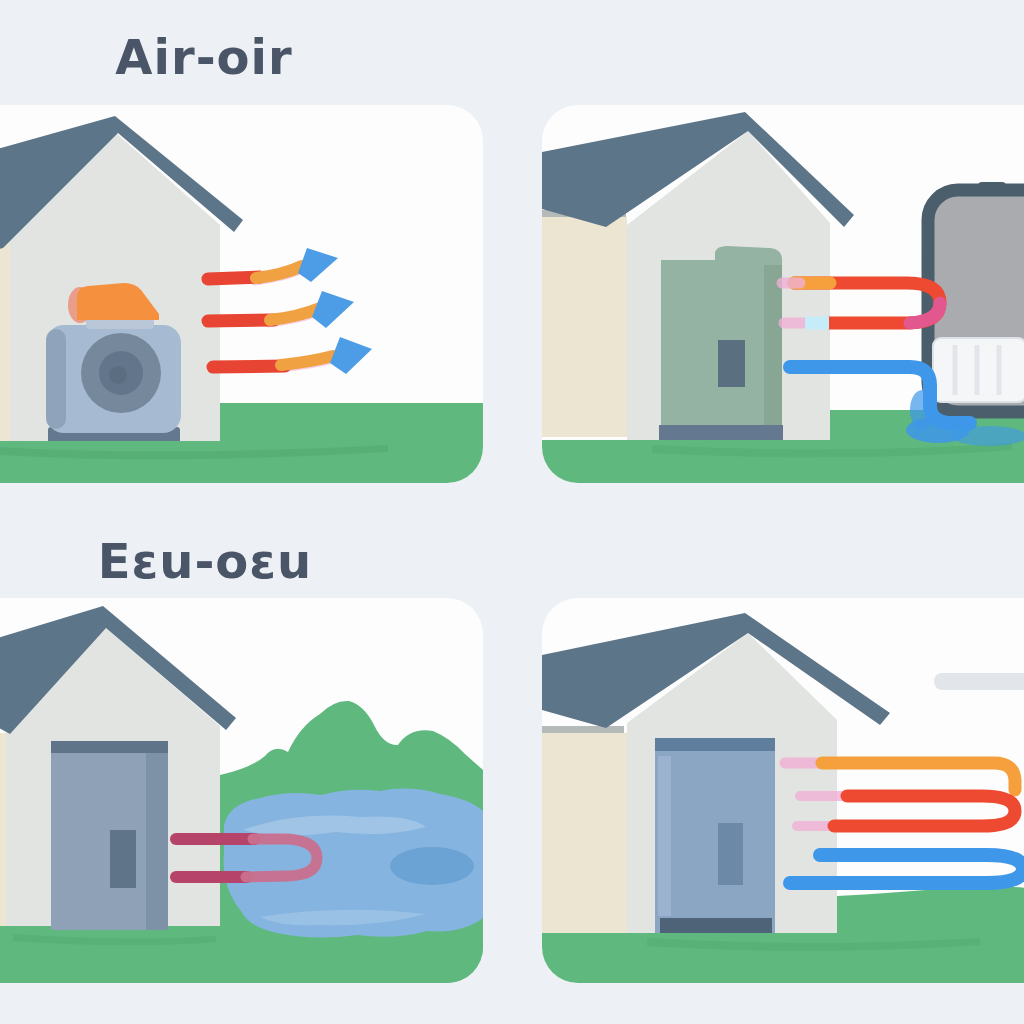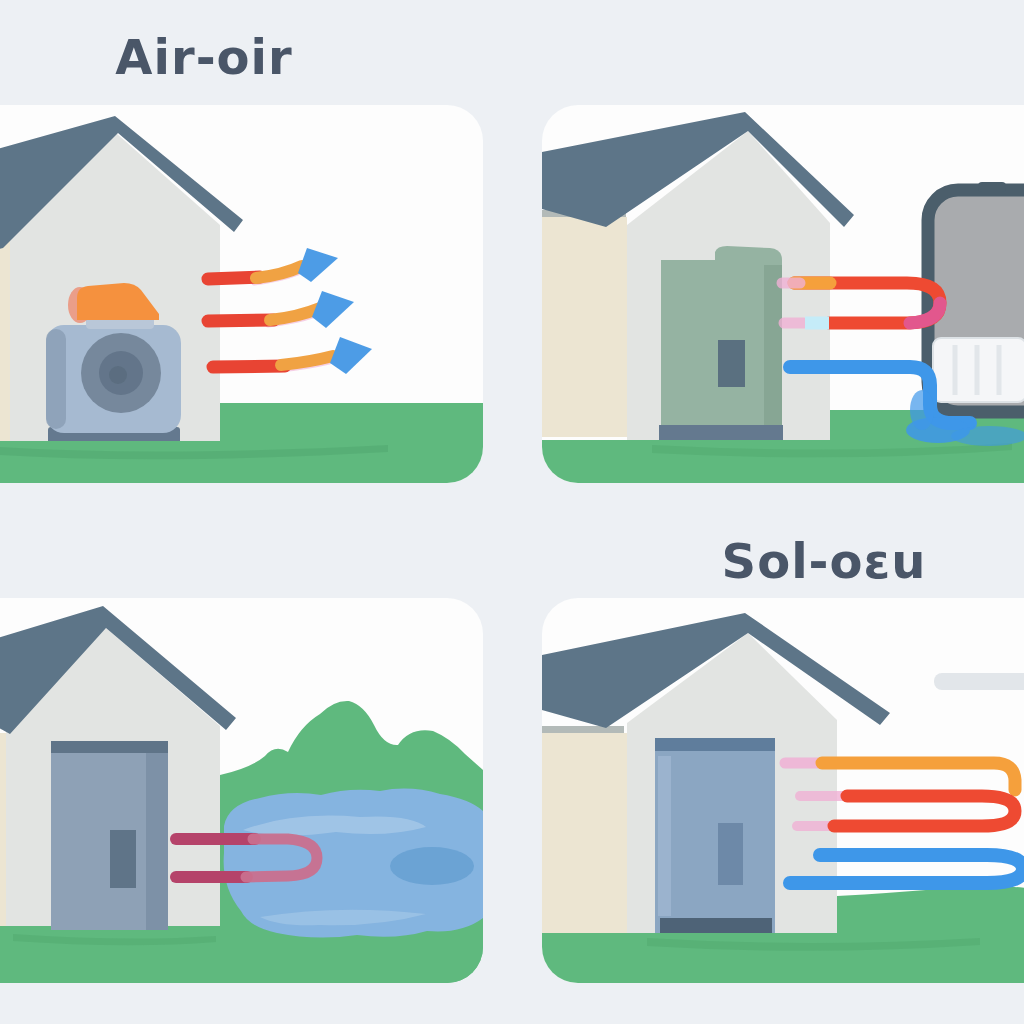--- a/index.html
+++ b/index.html
@@ -19,21 +19,21 @@
   .p3{left:-42px;top:598px;width:525px;height:385px;}
   .p4{left:542px;top:598px;width:525px;height:385px;}
   .panel svg{display:block;width:100%;height:100%;}
 </style>
 </head>
 <body>
 
 <div class="page">
 
   <h2 class="title t1">Air-oir</h2>
-  <h2 class="title t4">Sol-oεu</h2>
+  <h2 class="title t3">Eεu-oεu</h2>
 
   <div class="panel p1">
     <svg viewBox="0 0 525 378">
       <rect x="36" y="125" width="16" height="215" style="fill:var(--cream)"></rect>
       <polygon points="158,28 262,120 262,340 52,340 52,130" style="fill:var(--wall)"></polygon>
       <path d="M157,11 L285,115 L276,127 L160,28 L45,143 L0,153 L0,55 Z" style="fill:var(--roof)"></path>
       <rect x="90" y="322" width="132" height="18" rx="3" style="fill:var(--unit-dark)"></rect>
       <rect x="88" y="220" width="135" height="108" rx="18" style="fill:var(--unit-body)"></rect>
       <rect x="88" y="224" width="20" height="100" rx="10" style="fill:var(--unit-shade);opacity:.8"></rect>
       <rect x="128" y="209" width="68" height="15" rx="4" style="fill:var(--unit-light)"></rect>

